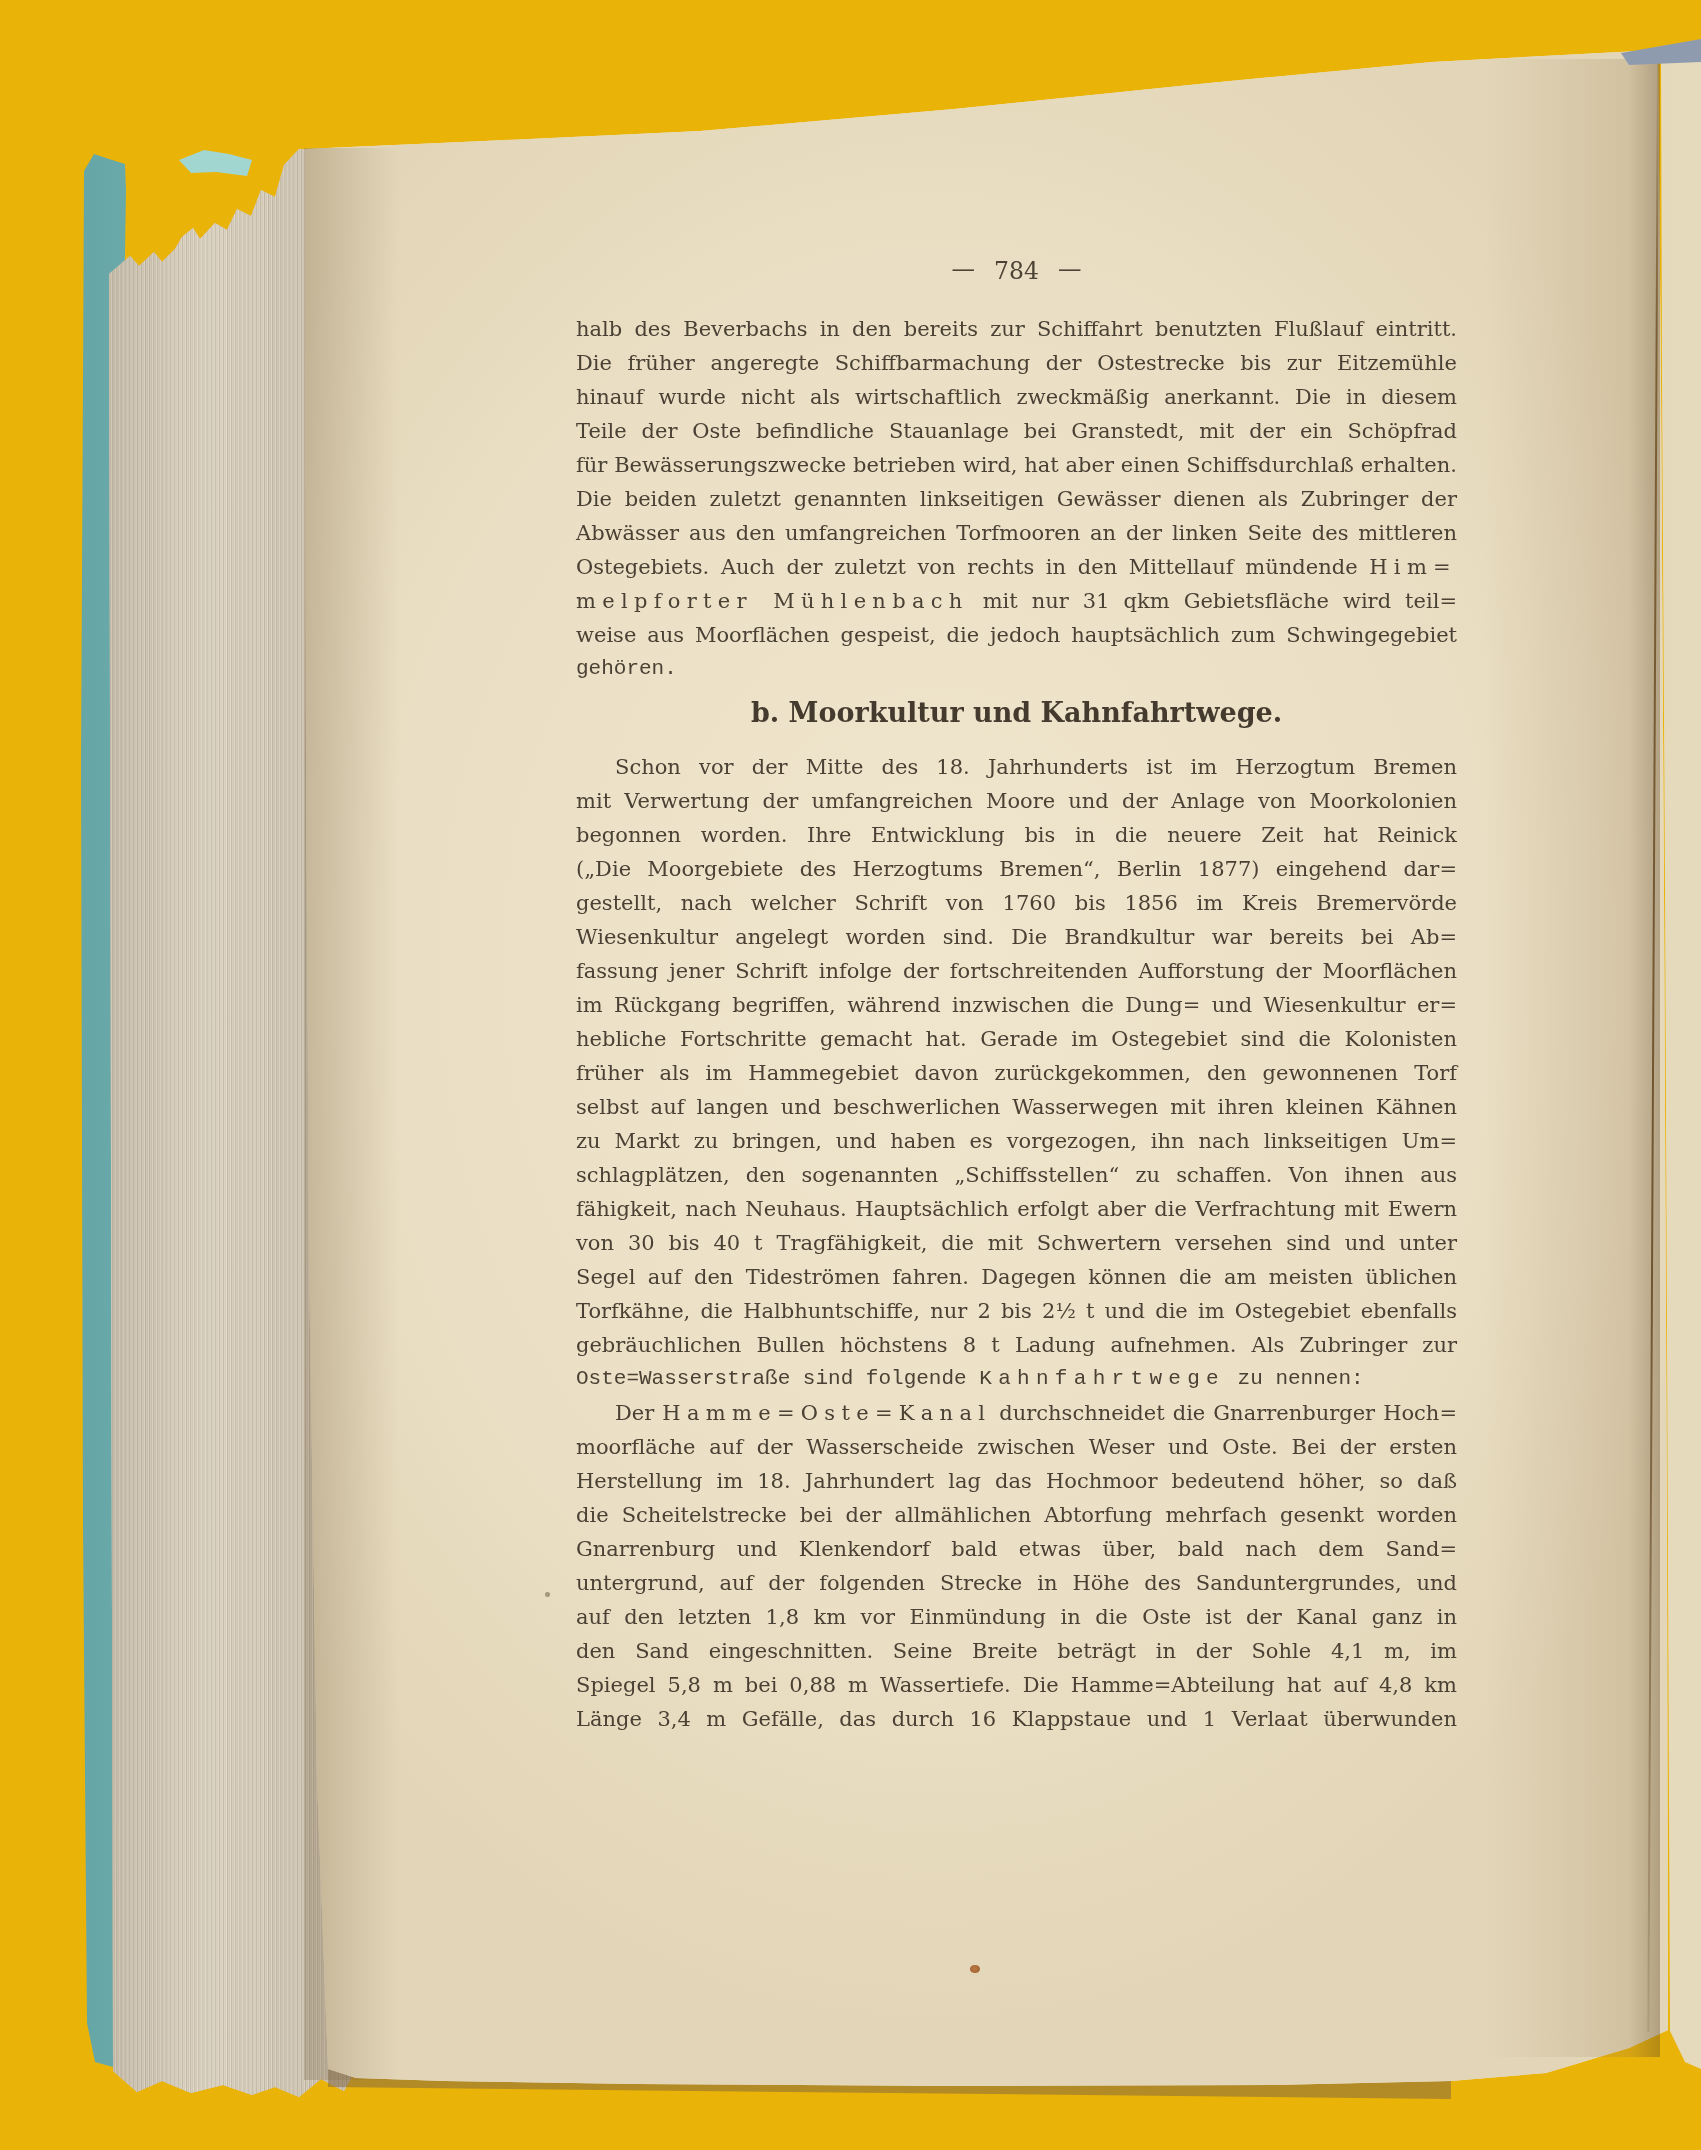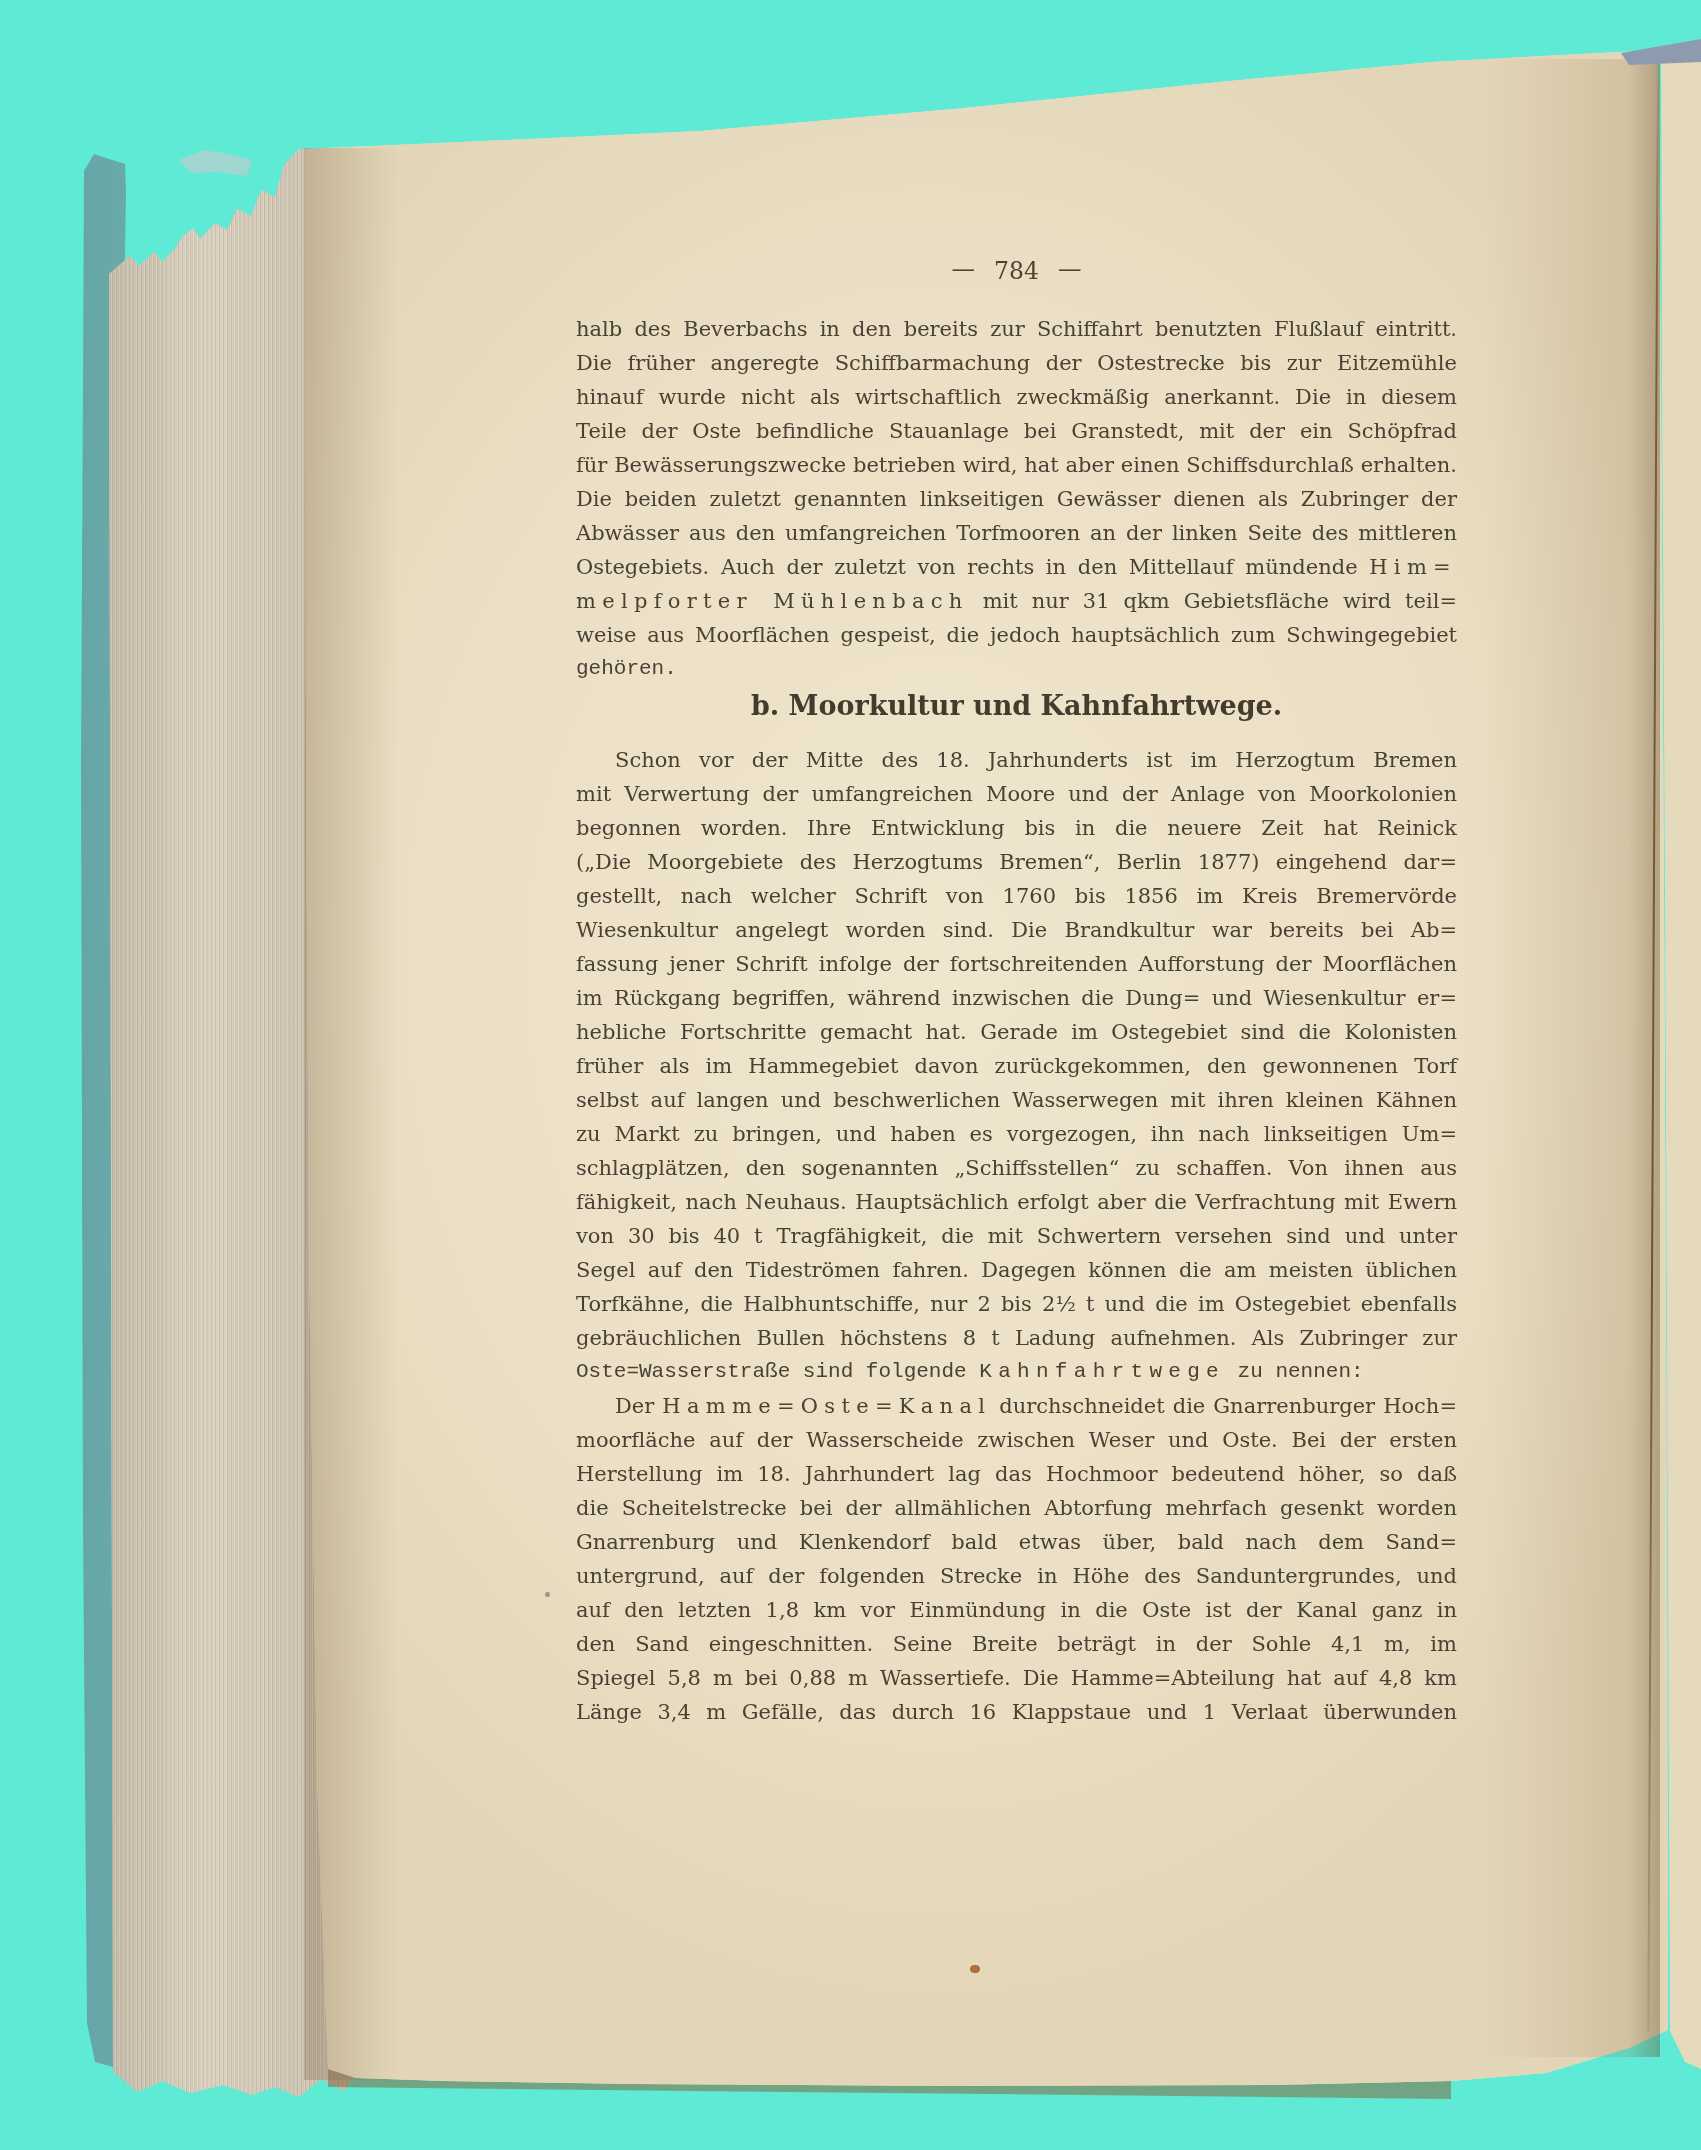--- a/index.html
+++ b/index.html
@@ -1,17 +1,17 @@
 <!DOCTYPE html>
 <html style="font-size:10.2px"><head>
 <meta charset="utf-8">
 <style>
   html,body{margin:0;padding:0;background:#1d1c18;}
   .canvas{position:relative;width:1701px;height:2151px;overflow:hidden;
-          background:#5eead4;font-family:"DejaVu Serif", serif;}
+          background:#eab308;font-family:"DejaVu Serif", serif;}
 
   
   .layer{position:absolute;left:0;top:0;width:1701px;height:2151px;}
 
   .cover-strip{
     background:linear-gradient(90deg,#5e9fa0 0%,#8cc9c6 30%,#7abdba 62%,#579496 100%);
     clip-path:polygon(84px 171px,94px 154px,109px 159px,125px 164px,126px 191px,
       121px 509px,118px 1018px,121px 1527px,125px 1909px,127px 2023px,
       113px 2067px,95px 2062px,87px 2023px,83px 1527px,81px 764px,83px 382px);
   }
@@ -97,21 +97,21 @@
     font-size:21px;
   }
   .text-block .line{
     height:34px;line-height:34px;
     text-align:justify;text-align-last:justify;
   }
   .text-block .line.left{text-align:left;text-align-last:left;font-family:Liberation Mono, monospace;}
   .text-block .line.ind{text-indent:39px;}
   .text-block .gesperrt{letter-spacing:.30em;}
   .text-block .heading{
-    margin-top:1px;margin-bottom:18px;height:38px;line-height:38px;
+    margin-top:8px;margin-bottom:18px;height:38px;line-height:38px;
     text-align:center;text-align-last:center;font-weight:bold;font-size:27px;color:#443b2e;
   }
 </style>
 </head>
 <body>
 
 <div class="canvas">
   <div class="layer cover-strip"></div>
   <div class="layer cover-scrap-a"></div>
   <div class="layer cover-scrap-b"></div>

